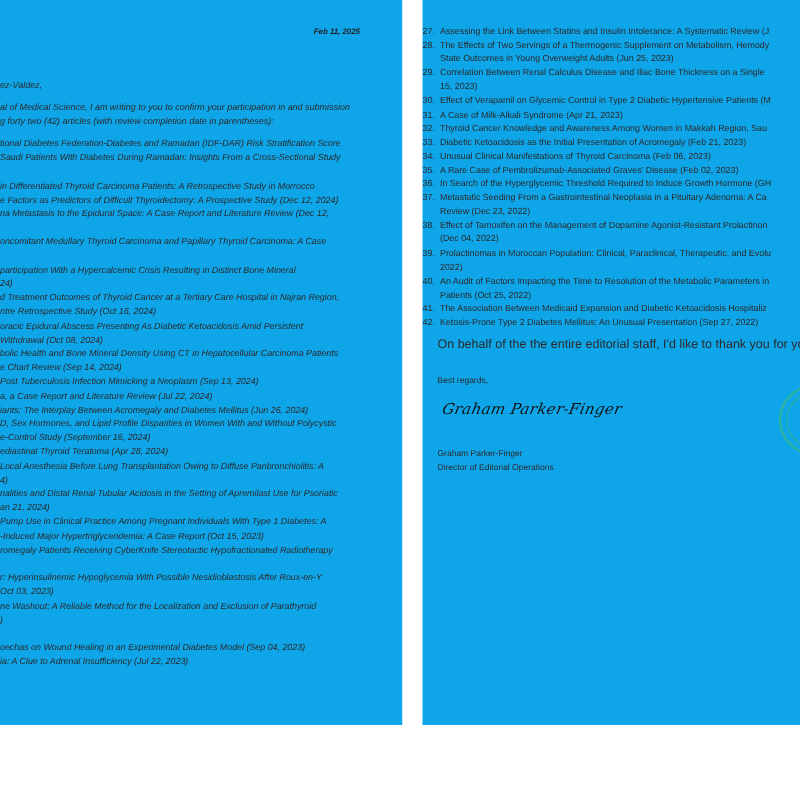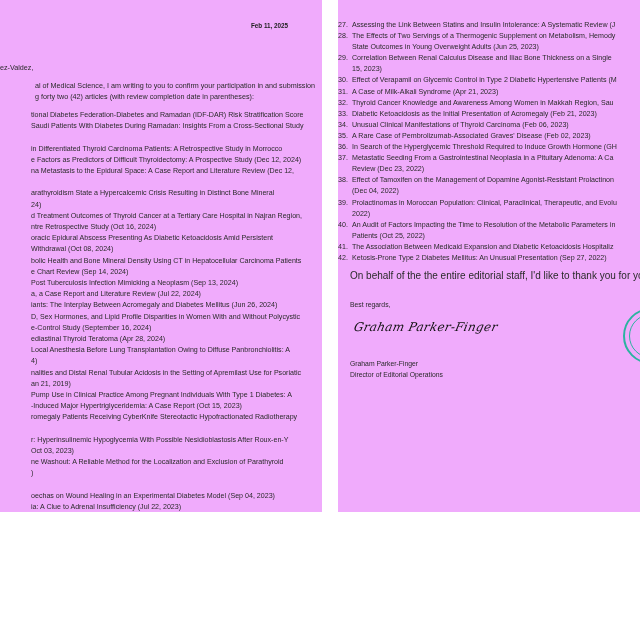--- a/index.html
+++ b/index.html
@@ -2,31 +2,31 @@
 <html><head>
   <meta charset="utf-8">
   <style>
     html, body { margin:0; padding:0; }
     body {
       width:640px; height:640px; overflow:hidden; position:relative;
       background:#ffffff;
       font-family:"Liberation Sans", sans-serif;
       color:#2a2a2a;
     }
-    .page { position:absolute; top:0; height:512px; overflow:hidden; background:#f0abfc; }
-    .page-left { left:0; width:322px; }
+    .page { position:absolute; top:0; height:580px; overflow:hidden; background:#0ea5e9; }
+    .page-left { left:0; width:322px;font-style:italic; }
     .page-right { left:338px; width:302px; }
     .gutter { position:absolute; left:322px; top:0; width:16px; height:640px; background:#fff; }
 
     .date { position:absolute; top:22px; left:251px; font-size:6.3px; font-weight:bold; color:#222; }
     .salutation { position:absolute; top:63px; left:0; font-size:7.2px; white-space:nowrap; }
-    .intro { position:absolute; top:80px; left:0; font-size:7.2px; line-height:11px; white-space:nowrap;margin-left:35px; }
+    .intro { position:absolute; top:80px; left:0; font-size:7.2px; line-height:11px; white-space:nowrap; }
 
     .list-left { position:absolute; top:110px; left:0; width:330px; }
-    .li { font-size:7.1px; line-height:11.2px; white-space:nowrap; color:#2a2a2a;margin-left:31px; }
+    .li { font-size:7.1px; line-height:11.2px; white-space:nowrap; color:#2a2a2a; }
     .li .line { display:block; }
     .li.gap { margin-top:11.2px; }
 
     .footer-left { position:absolute; top:599px; left:49px; font-size:7.2px; color:#333; }
 
     .list-right { position:absolute; top:20px; left:0; width:320px; }
     .ri { position:relative; padding-left:14px; font-size:7.1px; line-height:11.1px; white-space:nowrap; }
     .ri .num { position:absolute; left:0; top:0; }
     .ri .line { display:block; }
 
@@ -57,21 +57,24 @@
       <div class="li gap">
         <span class="line"> in Differentiated Thyroid Carcinoma Patients: A Retrospective Study in Morrocco</span>
       </div>
       <div class="li">
         <span class="line">e Factors as Predictors of Difficult Thyroidectomy: A Prospective Study (Dec 12, 2024)</span>
       </div>
       <div class="li">
         <span class="line">na Metastasis to the Epidural Space: A Case Report and Literature Review (Dec 12,</span>
       </div>
       <div class="li gap">
-        <span class="line">arathyroidism State a Hypercalcemic Crisis Resulting in Distinct Bone Mineral</span>
+        <span class="line">oncomitant Medullary Thyroid Carcinoma and Papillary Thyroid Carcinoma: A Case</span>
+      </div>
+      <div class="li gap">
+        <span class="line">participation With a Hypercalcemic Crisis Resulting in Distinct Bone Mineral</span>
         <span class="line">24)</span>
       </div>
       <div class="li">
         <span class="line">d Treatment Outcomes of Thyroid Cancer at a Tertiary Care Hospital in Najran Region,</span>
         <span class="line">ntre Retrospective Study (Oct 16, 2024)</span>
       </div>
       <div class="li">
         <span class="line">oracic Epidural Abscess Presenting As Diabetic Ketoacidosis Amid Persistent</span>
         <span class="line">Withdrawal (Oct 08, 2024)</span>
       </div>
@@ -94,21 +97,21 @@
       </div>
       <div class="li">
         <span class="line">ediastinal Thyroid Teratoma (Apr 28, 2024)</span>
       </div>
       <div class="li">
         <span class="line"> Local Anesthesia Before Lung Transplantation Owing to Diffuse Panbronchiolitis: A</span>
         <span class="line">4)</span>
       </div>
       <div class="li">
         <span class="line">nalities and Distal Renal Tubular Acidosis in the Setting of Apremilast Use for Psoriatic</span>
-        <span class="line">an 21, 2019)</span>
+        <span class="line">an 21, 2024)</span>
       </div>
       <div class="li">
         <span class="line"> Pump Use in Clinical Practice Among Pregnant Individuals With Type 1 Diabetes: A</span>
       </div>
       <div class="li">
         <span class="line">-Induced Major Hypertriglyceridemia: A Case Report (Oct 15, 2023)</span>
       </div>
       <div class="li">
         <span class="line">romegaly Patients Receiving CyberKnife Stereotactic Hypofractionated Radiotherapy</span>
       </div>

